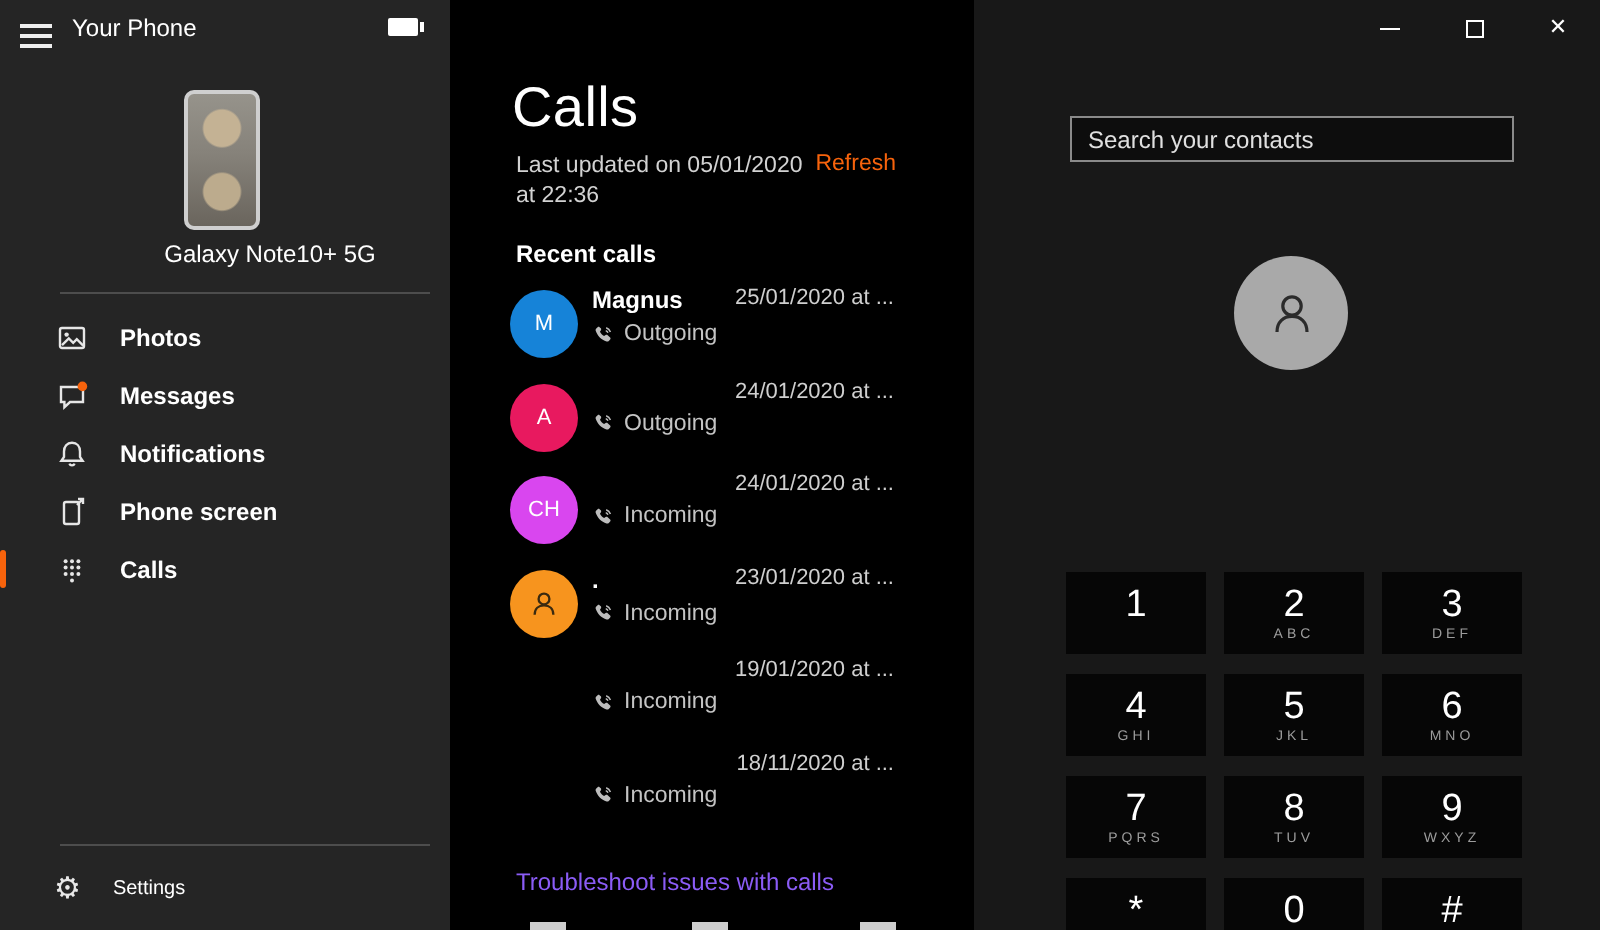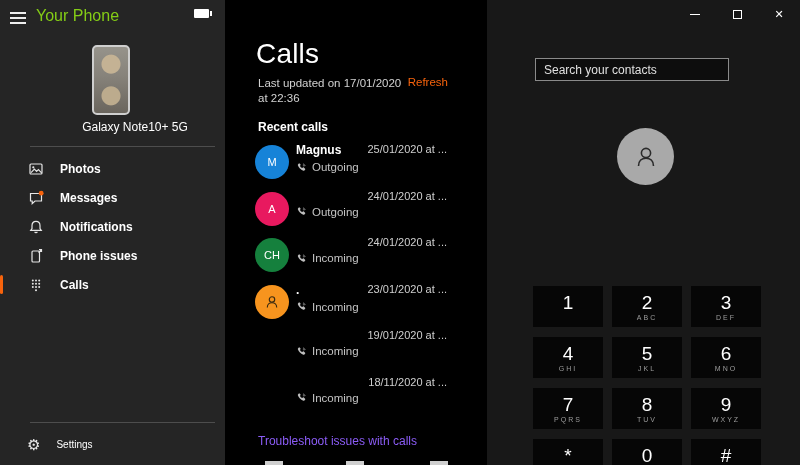--- a/index.html
+++ b/index.html
@@ -4,21 +4,21 @@
 <style>
   * { margin:0; padding:0; box-sizing:border-box; }
   html,body { width:800px; height:465px; overflow:hidden; background:#000; }
   body { font-family:"Liberation Sans", sans-serif; color:#fff; }
   .app { position:relative; width:800px; height:465px; display:flex; }
 
   
   .sidebar { position:relative; width:225px; height:465px; background:#252525; flex:0 0 225px; }
   .hamburger { position:absolute; left:8px; top:6px; width:26px; height:20px; padding:3px 2px; cursor:pointer; }
   .hamburger span { display:block; width:16px; height:2px; background:#eee; margin:3px 0; }
-  .app-title { position:absolute; left:36px; top:7px; font-size:16px; color:#84cc16; }
+  .app-title { position:absolute; left:36px; top:7px; font-size:12px; color:#ffffff; }
   .battery { position:absolute; right:16px; top:9px; width:15px; height:9px; background:#fff; border-radius:1px; }
   .battery:after { content:""; position:absolute; right:-3px; top:2px; width:2px; height:5px; background:#fff; }
   .phone-thumb { position:absolute; left:92px; top:45px; width:38px; height:70px; border:2px solid #cfcfcf; border-radius:5px;
     background:
       radial-gradient(circle at 50% 26%, #c4b294 0 9px, rgba(0,0,0,0) 10px),
       radial-gradient(circle at 50% 74%, #bcab8d 0 9px, rgba(0,0,0,0) 10px),
       linear-gradient(180deg,#96938b 0%,#86827a 45%,#6a655d 100%);
   }
   .device-name { position:absolute; top:120px; width:270px; text-align:center; font-size:12px; color:#fff; }
   .sep { position:absolute; left:30px; right:10px; height:1px; background:#4d4d4d; }
@@ -52,21 +52,21 @@
   .troubleshoot { position:absolute; left:33px; top:434px; font-size:12px; color:#8b5cf6; cursor:pointer; }
   .peek { position:absolute; bottom:0; width:18px; height:4px; background:#cfcfcf; }
 
   
   .dialer-panel { position:relative; flex:1; height:465px; background:#181818; }
   .win-controls { position:absolute; top:0; right:0; display:flex; }
   .win-btn { width:42px; height:28px; display:flex; align-items:center; justify-content:center; cursor:pointer; }
   .min-glyph { width:10px; height:1px; background:#fff; }
   .max-glyph { width:9px; height:9px; border:1px solid #fff; }
   .close-glyph { font-size:11px; color:#fff; line-height:11px; }
-  .search-box { position:absolute; left:48px; top:58px; width:194px; height:23px; background:#0d0d0d;
+  .search-box { position:absolute; left:48px; top:58px; width:222px; height:23px; background:#0d0d0d;
     border:1px solid #8a8a8a; color:#e5e5e5; font-size:12px; padding:0 8px; outline:none;
     font-family:"Liberation Sans", sans-serif; }
   .search-box::placeholder { color:#e0e0e0; opacity:1; }
   .contact-circle { position:absolute; left:130px; top:128px; width:57px; height:57px; border-radius:50%;
     background:#a9a9a9; display:flex; align-items:center; justify-content:center; }
   .dialpad { position:absolute; left:46px; top:286px; display:grid;
     grid-template-columns:repeat(3,70px); grid-auto-rows:41px; gap:10px 9px; }
   .key { background:#060606; display:flex; flex-direction:column; align-items:center; justify-content:center; cursor:pointer; }
   .key .digit { font-size:19px; line-height:21px; color:#fff; font-weight:300; }
   .key .letters { font-size:7px; letter-spacing:2px; color:#9c9c9c; margin-top:1px; min-height:8px; }
@@ -118,21 +118,21 @@
         </span>
         <span class="label">Notifications</span>
       </div>
       <div class="nav-item">
         <span class="icon">
           <svg width="16" height="16" viewBox="0 0 16 16">
               <rect x="4" y="3" width="7.5" height="11" rx="1" fill="none" stroke="#e6e6e6" stroke-width="1.2"></rect>
               <path d="M10.5 4.5 L13.5 1.5 M11 1.5 H13.5 V4" fill="none" stroke="#e6e6e6" stroke-width="1.2"></path>
             </svg>
         </span>
-        <span class="label">Phone issues</span>
+        <span class="label">Phone screen</span>
       </div>
       <div class="nav-item">
         <span class="sel-bar"></span>
         <span class="icon">
           <svg width="16" height="16" viewBox="0 0 16 16">
             <g fill="#e6e6e6">
                 <circle cx="4.8" cy="3.6" r="1"></circle>
                 <circle cx="8" cy="3.6" r="1"></circle>
                 <circle cx="11.2" cy="3.6" r="1"></circle>
                 <circle cx="4.8" cy="6.8" r="1"></circle>
@@ -152,21 +152,21 @@
     <div class="sep sep-bottom"></div>
     <div class="settings-row">
       <span class="icon"><span class="gear-glyph">⚙</span></span>
       <span class="label" style="margin-left:16px; font-size:10px;">Settings</span>
     </div>
   </div>
 
   <div class="calls-panel">
     <div class="calls-title">Calls</div>
     <div class="meta">
-      <div class="last-updated">Last updated on 17/01/2020 at 22:36</div>
+      <div class="last-updated">Last updated on 05/01/2020 at 22:36</div>
       <div class="refresh">Refresh</div>
     </div>
     <div class="recent-label">Recent calls</div>
 
     <div class="call-list">
 
       <div class="call-entry">
         <div class="avatar" style="background: rgb(22, 131, 216);">
             <span>M</span>
           </div>
@@ -198,21 +198,21 @@
               <svg width="11" height="11" viewBox="0 0 16 16">
                 <path d="M6.4 3.1c.3.3.4.8.2 1.2L5.8 5.7c.6 1.3 1.7 2.4 3 3l1.4-.8c.4-.2.9-.1 1.2.2l1.8 1.8c.4.4.4 1 0 1.4l-1 1c-.4.4-1 .6-1.6.4C6.8 11.5 3.9 8.6 2.7 4.9c-.2-.6 0-1.2.4-1.6l1-1c.4-.4 1-.4 1.4 0z" fill="#bdbdbd"></path>
                 <path d="M10.3 2.7 A5.2 5.2 0 0 1 13.4 5.8 M10 4.8 A2.6 2.6 0 0 1 11.6 6.4" stroke="#bdbdbd" stroke-width="1.1" fill="none"></path>
               </svg>
               <span class="dir">Outgoing</span>
             </div>
         </div>
       </div>
 
       <div class="call-entry">
-        <div class="avatar" style="background: #15803d;">
+        <div class="avatar" style="background: #d946ef;">
             <span>CH</span>
           </div>
         <div class="entry-body">
           <div class="line1">
               <span class="cname"></span>
               <span class="cdate">24/01/2020 at ...</span>
             </div>
           <div class="line2">
               <svg width="11" height="11" viewBox="0 0 16 16">
                 <path d="M6.4 3.1c.3.3.4.8.2 1.2L5.8 5.7c.6 1.3 1.7 2.4 3 3l1.4-.8c.4-.2.9-.1 1.2.2l1.8 1.8c.4.4.4 1 0 1.4l-1 1c-.4.4-1 .6-1.6.4C6.8 11.5 3.9 8.6 2.7 4.9c-.2-.6 0-1.2.4-1.6l1-1c.4-.4 1-.4 1.4 0z" fill="#bdbdbd"></path>

